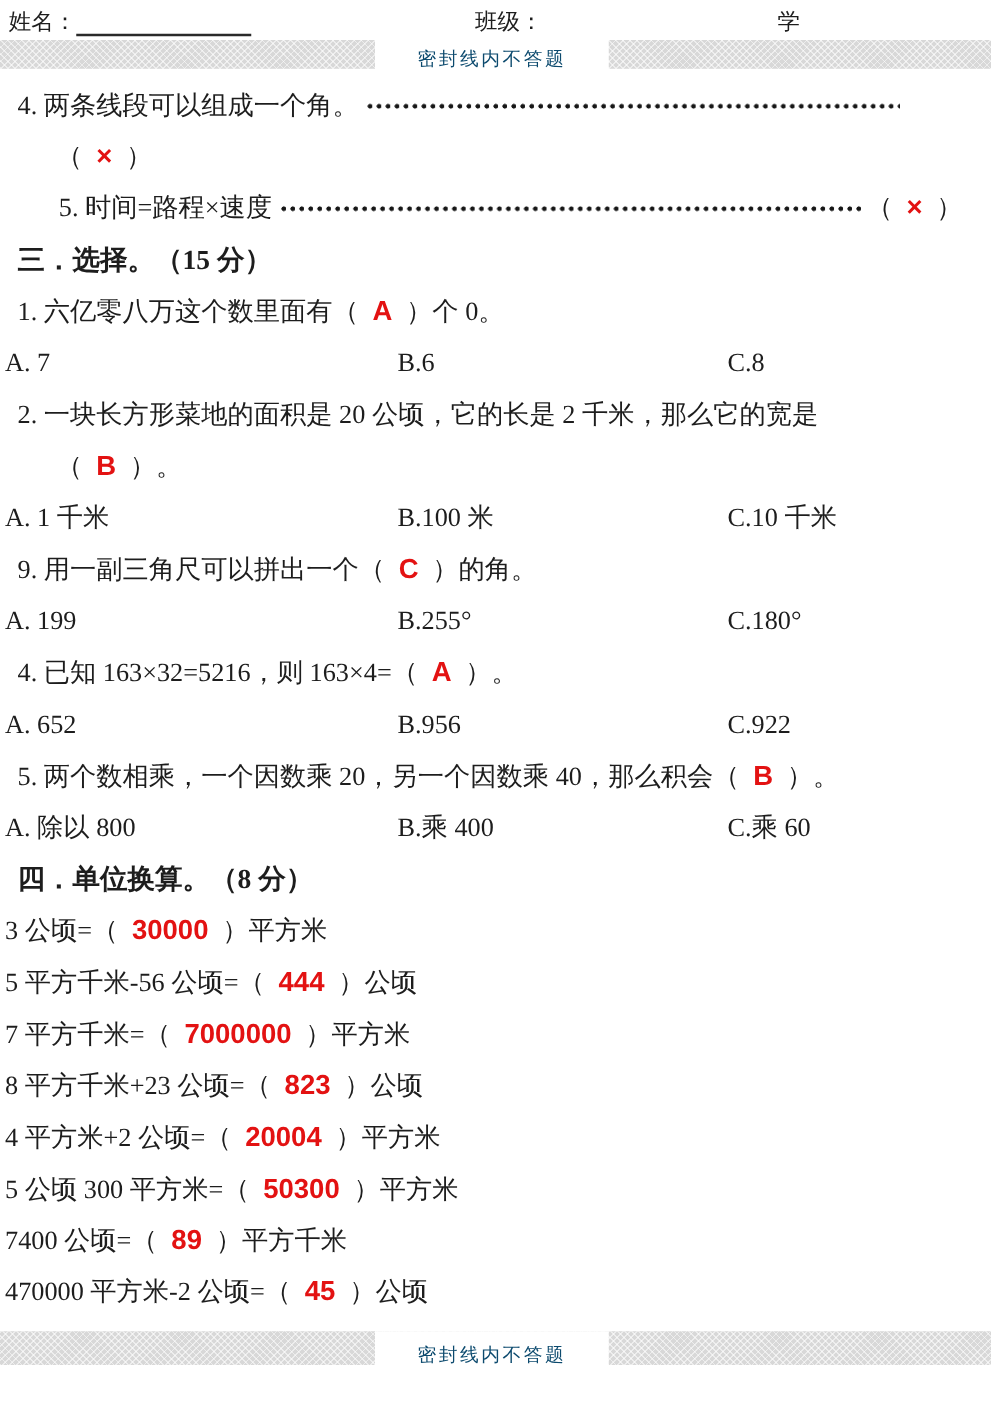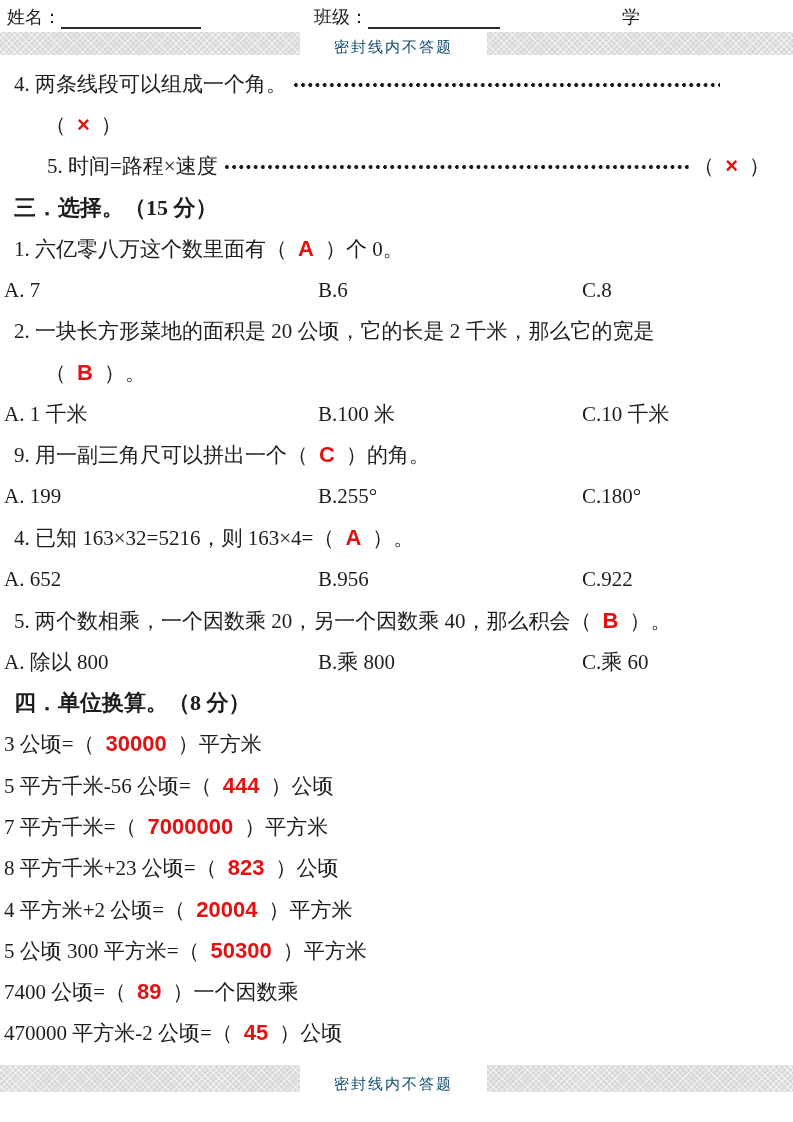--- a/index.html
+++ b/index.html
@@ -11,21 +11,21 @@
     color:#1d1d1d;
     font-size:21px;
     overflow:hidden;
   }
 
   
   .hdr { position:absolute; top:5px; left:0; right:0; height:27px; }
   .hdr-field { position:absolute; top:0; display:flex; align-items:flex-end; font-size:18px; }
   .hdr-field .blank { display:inline-block; border-bottom:2px solid #2a2a2a; height:22px; }
   .f-name { left:7px; }   .f-name .blank { width:140px; }
-  .f-class { left:314px; } .f-class .blank { width:132px; }
+  .f-class { left:302px;flex-direction:column; } .f-class .blank { width:132px; }
   .f-id { left:622px; }   .f-id .blank { width:119px; }
 
   
   .seal-strip {
     position:absolute; left:0; right:0;
     background-color:#d8d8d8;
     background-image:
       repeating-linear-gradient(45deg,  rgba(255,255,255,.55) 0 1px, transparent 1px 4px),
       repeating-linear-gradient(135deg, rgba(255,255,255,.55) 0 1px, transparent 1px 4px);
   }
@@ -161,21 +161,21 @@
       <span class="opt-c">C.922</span>
     </div>
 
     <div class="line">
       <span>5. 两个数相乘，一个因数乘 20，另一个因数乘 40，那么积会（</span>
       <span class="ans">B</span>
       <span>）。</span>
     </div>
     <div class="line flush">
       <span class="opt-a">A. 除以 800</span>
-      <span class="opt-b">B.乘 800</span>
+      <span class="opt-b">B.乘 400</span>
       <span class="opt-c">C.乘 60</span>
     </div>
 
     <div class="line heading">四．单位换算。（8 分）</div>
 
     <div class="line flush">
       <span>3 公顷=（</span>
       <span class="ans">30000</span>
       <span>）平方米</span>
     </div>
@@ -200,21 +200,21 @@
       <span>）平方米</span>
     </div>
     <div class="line flush">
       <span>5 公顷 300 平方米=（</span>
       <span class="ans">50300</span>
       <span>）平方米</span>
     </div>
     <div class="line flush">
       <span>7400 公顷=（</span>
       <span class="ans">89</span>
-      <span>）一个因数乘</span>
+      <span>）平方千米</span>
     </div>
     <div class="line flush">
       <span>470000 平方米-2 公顷=（</span>
       <span class="ans">45</span>
       <span>）公顷</span>
     </div>
 
   </div>
 
   <div class="seal-strip strip-bottom"></div>

